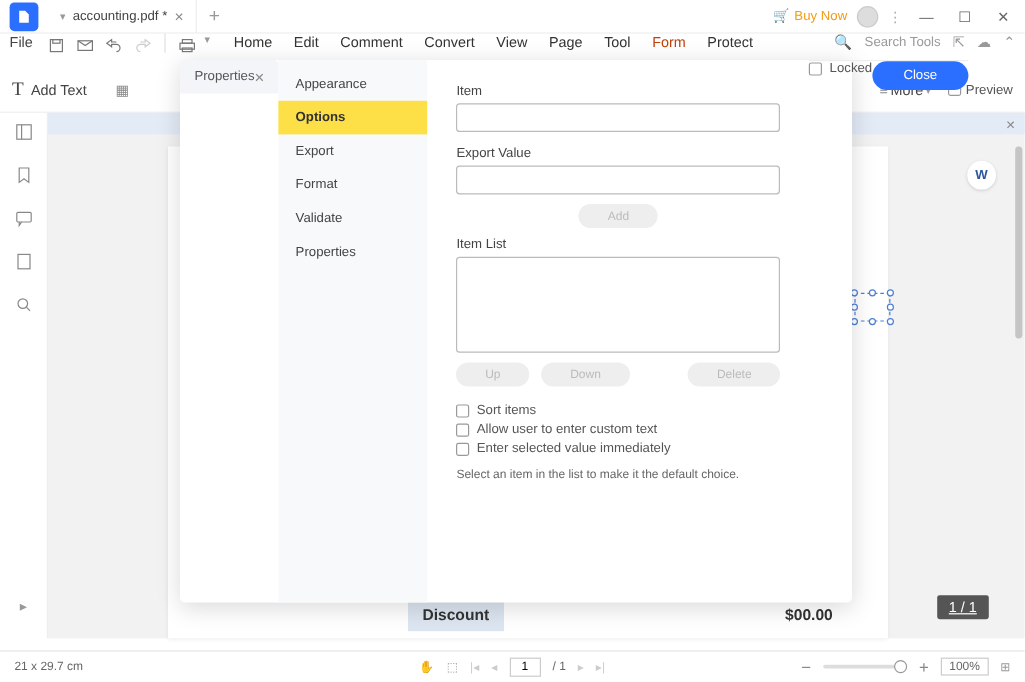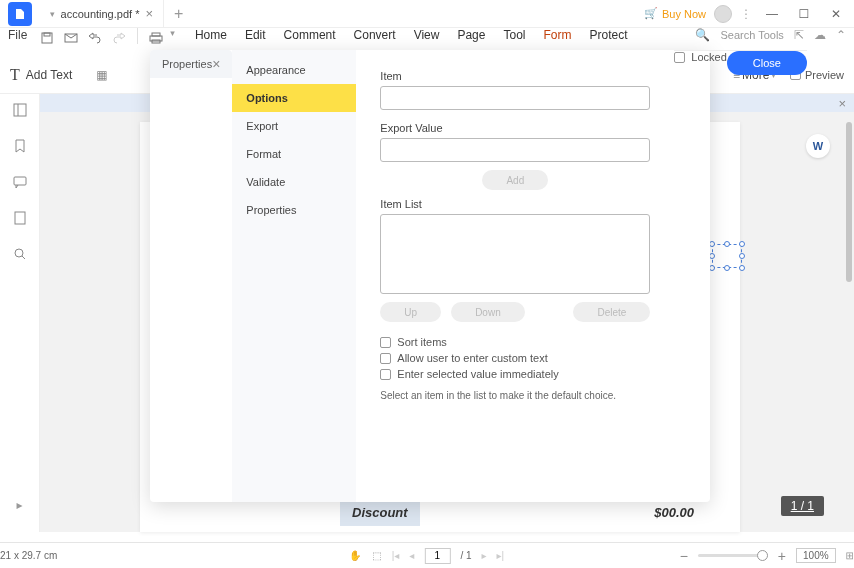--- a/index.html
+++ b/index.html
@@ -51,21 +51,21 @@
 
 .form-field { position: absolute; right: 112px; top: 150px; width: 30px; height: 24px; border: 1px dashed #4b7fd6; }
 .handle { position: absolute; width: 6px; height: 6px; background: #fff; border: 1px solid #4b7fd6; border-radius: 50%; }
 .h-tl { top: -4px; left: -4px; } .h-tm { top: -4px; left: 50%; margin-left: -3px; } .h-tr { top: -4px; right: -4px; }
 .h-ml { top: 50%; left: -4px; margin-top: -3px; } .h-mr { top: 50%; right: -4px; margin-top: -3px; }
 .h-bl { bottom: -4px; left: -4px; } .h-bm { bottom: -4px; left: 50%; margin-left: -3px; } .h-br { bottom: -4px; right: -4px; }
 
 .scroll-thumb { position: absolute; right: 2px; top: 28px; width: 6px; height: 160px; background: #c5c5c5; border-radius: 3px; }
 
 
-.doc-row { position: absolute; left: 300px; bottom: 6px; display: flex; align-items: center; width: 400px; font-style: italic; }
+.doc-row { position: absolute; left: 300px; bottom: 6px; display: flex; align-items: center; width: 400px; }
 .doc-row-label { background: #dce5f0; padding: 6px 12px; font-size: 13px; font-weight: bold; color: #333; }
 .doc-row-val { margin-left: auto; margin-right: 46px; font-weight: bold; font-size: 13px; }
 
 .page-badge { position: absolute; right: 30px; bottom: 16px; background: #555; color: #fff; font-size: 12px; padding: 3px 10px; border-radius: 2px; text-decoration: underline; }
 
 
 .dialog { position: absolute; left: 150px; top: 50px; width: 560px; height: 452px; background: #fff; box-shadow: 0 4px 20px rgba(0,0,0,0.15); border-radius: 4px; display: flex; z-index: 50; }
 .dlg-header { height: 28px; background: #f3f5f8; display: flex; align-items: center; padding: 0 12px; font-size: 11px; color: #555; border-radius: 4px 4px 0 0; }
 .dlg-close { margin-left: auto; color: #888; font-size: 14px; }
 .dlg-body { flex: 1; display: flex; min-height: 0; }
@@ -81,21 +81,21 @@
 .listbox { width: 270px; height: 80px; border: 1px solid #bbb; border-radius: 3px; margin-bottom: 6px; }
 .chk { display: flex; align-items: center; gap: 6px; font-size: 11px; color: #555; margin-top: 4px; }
 .chk .box { width: 11px; height: 11px; border: 1px solid #999; border-radius: 2px; }
 .hint-text { font-size: 10px; color: #666; margin-top: 10px; }
 .dlg-footer { height: 46px; border-top: 1px solid #eee; display: flex; align-items: flex-start; padding: 0 0; }
 .locked-chk { display: flex; align-items: center; gap: 6px; font-size: 11px; color: #555; }
 .locked-chk .box { width: 11px; height: 11px; border: 1px solid #999; border-radius: 2px; }
 .close-btn { margin-left: auto; background: #2a6fff; color: #fff; border: none; border-radius: 14px; padding: 6px 26px; font-size: 11px; }
 
 
-.statusbar { position: absolute; bottom: 0; left: 0; right: 0; height: 26px; border-top: 1px solid #e5e5e5; display: flex; align-items: center; padding: 0 0; font-size: 10px; color: #666; background: #fff; }
+.statusbar { position: absolute; bottom: 0; left: 0; right: 0; height: 26px; border-top: 1px solid #e5e5e5; display: flex; align-items: center; padding: 0 12px; font-size: 10px; color: #666; background: #fff; }
 .sb-center { position: absolute; left: 50%; transform: translateX(-50%); display: flex; align-items: center; gap: 10px; }
 .sb-center .icon { color: #999; }
 .page-input { border: 1px solid #ccc; width: 26px; height: 16px; text-align: center; font-size: 10px; }
 .sb-right { margin-left: auto; display: flex; align-items: center; gap: 10px; }
 .zoom-track { width: 70px; height: 3px; background: #ddd; border-radius: 2px; position: relative; }
 .zoom-thumb { position: absolute; right: 0; top: -4px; width: 11px; height: 11px; background: #fff; border: 1px solid #999; border-radius: 50%; }
 .zoom-box { border: 1px solid #ccc; padding: 1px 6px; font-size: 10px; }
 </style>
 </head>
 <body>

